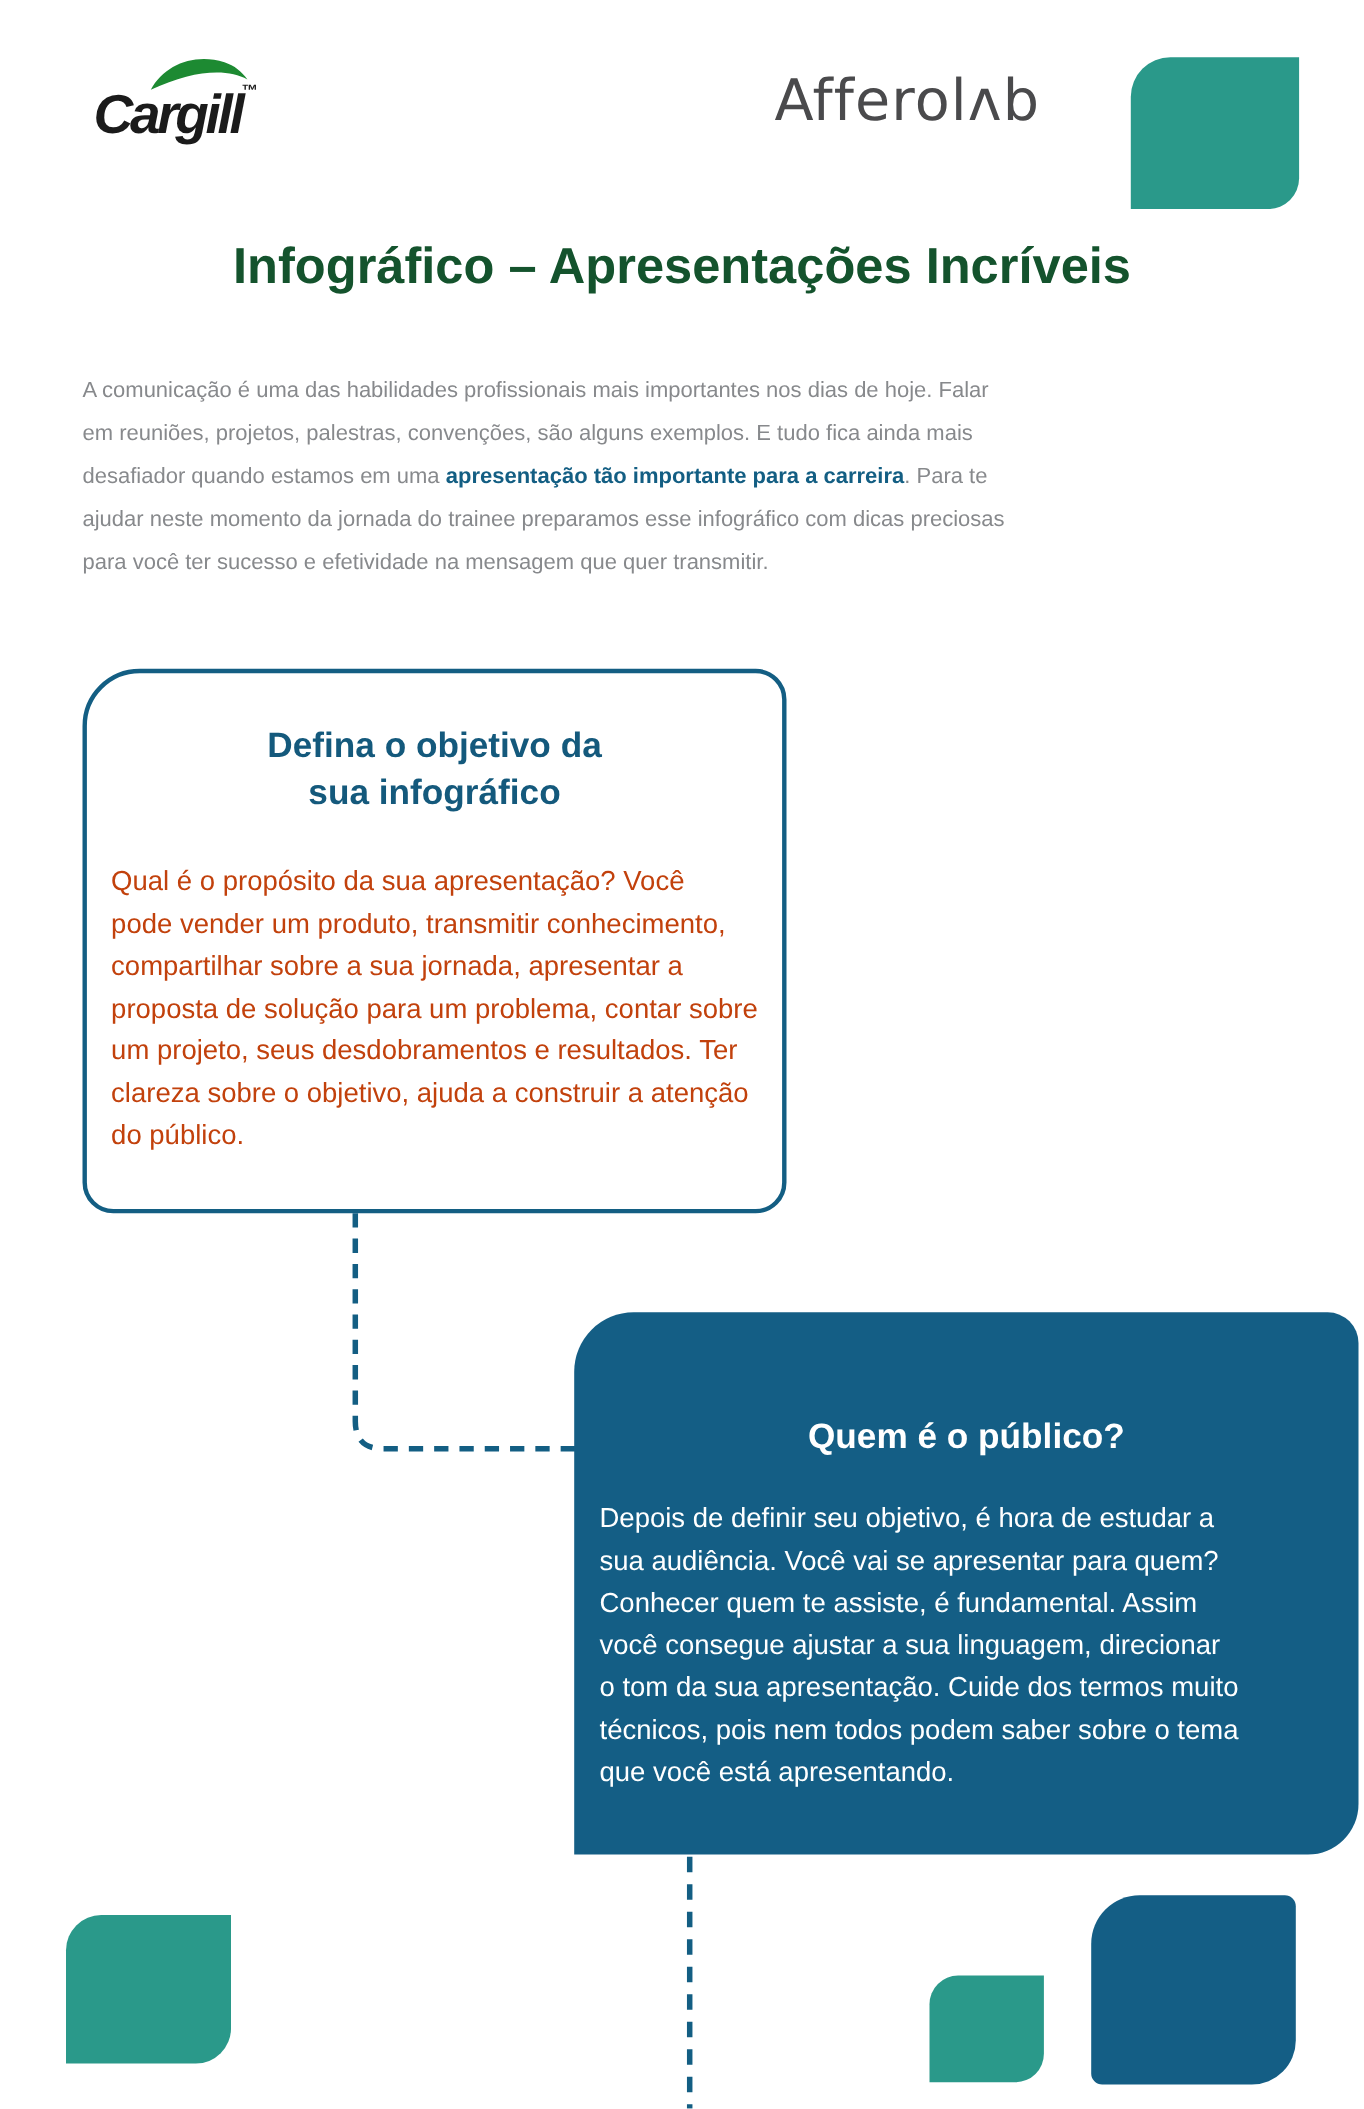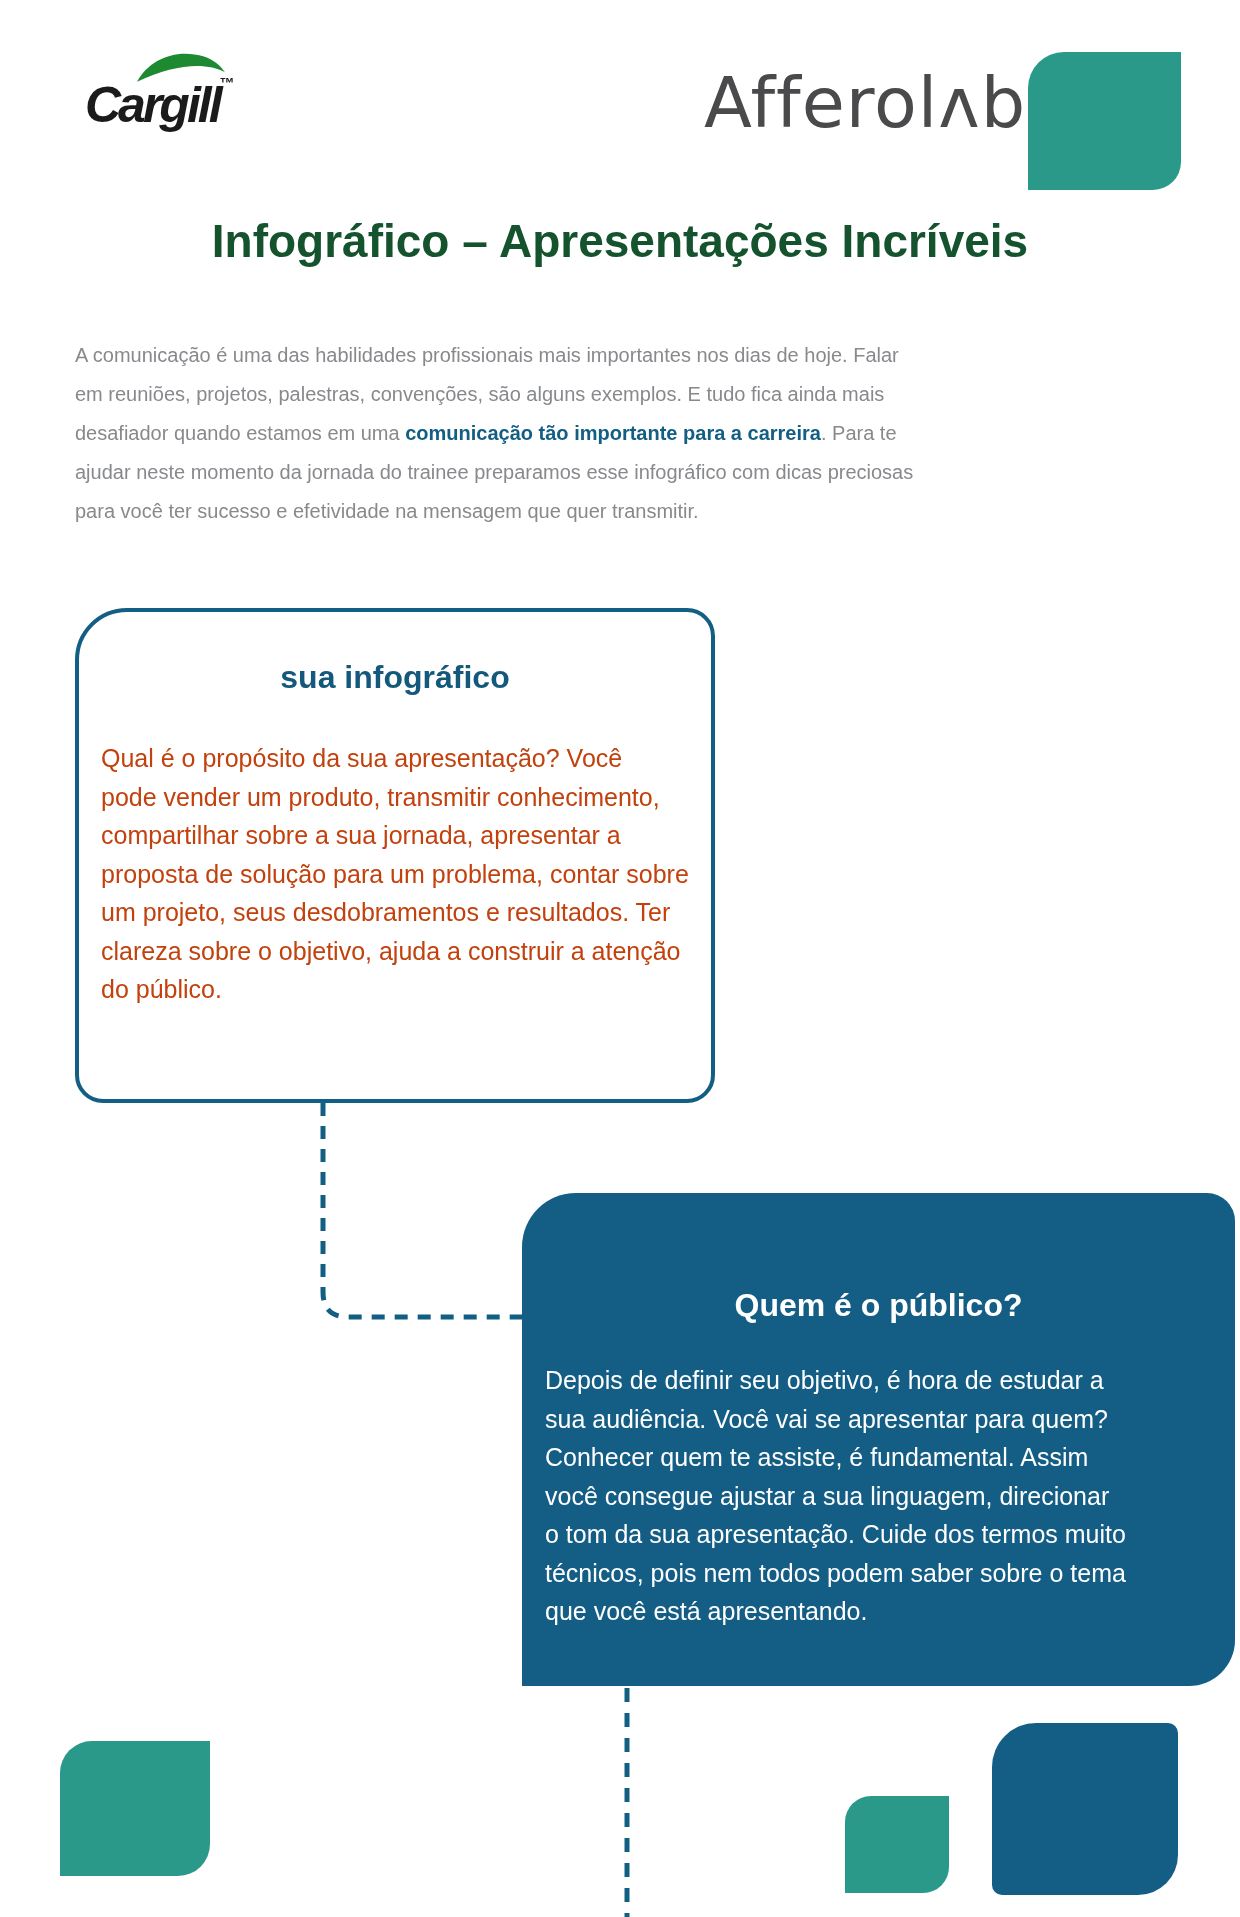--- a/index.html
+++ b/index.html
@@ -6,21 +6,21 @@
   .page{position:relative;width:1240px;height:1917px;background:#ffffff;
         font-family:"Liberation Sans",sans-serif;overflow:hidden;margin:0 auto;}
 
   
   .cargill{position:absolute;left:85px;top:48px;width:220px;height:90px;}
   .cargill-swoosh{position:absolute;left:50px;top:2px;width:92px;height:34px;}
   .cargill-text{position:absolute;left:0;top:26px;font-size:50px;font-weight:bold;
                 font-style:italic;letter-spacing:-3px;color:#1b1b1b;white-space:nowrap;}
   .cargill-tm{font-size:15px;font-style:normal;vertical-align:34px;letter-spacing:0;}
   .afferolab{position:absolute;left:704px;top:62px;font-family:"DejaVu Sans",sans-serif;
-             font-size:70px;color:#4a4a4c;letter-spacing:1px;}
+             font-size:52px;color:#4a4a4c;letter-spacing:1px;}
 
   
   .sq{position:absolute;}
   .sq-top-right{left:1028px;top:52px;width:153px;height:138px;background:#2a998a;
                 border-radius:36px 0 28px 0;}
   .sq-bottom-left{left:60px;top:1741px;width:150px;height:135px;background:#2a998a;
                   border-radius:32px 0 32px 0;}
   .sq-bottom-center{left:845px;top:1796px;width:104px;height:97px;background:#2a998a;
                     border-radius:26px 0 26px 0;}
   .sq-bottom-right{left:992px;top:1723px;width:186px;height:172px;background:#145e85;
@@ -67,26 +67,27 @@
   </div>
 
   <div class="afferolab">Afferolʌb</div>
 
   <div class="sq sq-top-right"></div>
 
   <h1 class="page-title">Infográfico – Apresentações Incríveis</h1>
 
   <p class="intro"><span>A comunicação é uma das habilidades profissionais mais importantes nos dias de hoje. Falar
 em reuniões, projetos, palestras, convenções, são alguns exemplos. E tudo fica ainda mais
-desafiador quando estamos em uma </span><strong>comunicação tão importante para a carreira</strong><span>. Para te
+desafiador quando estamos em uma </span><strong>apresentação tão importante para a carreira</strong><span>. Para te
 ajudar neste momento da jornada do trainee preparamos esse infográfico com dicas preciosas
 para você ter sucesso e efetividade na mensagem que quer transmitir.</span></p>
 
   <section class="card card-outlined">
     <h2>
+      <span>Defina o objetivo da</span>
       <span>sua infográfico</span>
     </h2>
     <p class="card-body">Qual é o propósito da sua apresentação? Você
 pode vender um produto, transmitir conhecimento,
 compartilhar sobre a sua jornada, apresentar a
 proposta de solução para um problema, contar sobre
 um projeto, seus desdobramentos e resultados. Ter
 clareza sobre o objetivo, ajuda a construir a atenção
 do público.</p>
   </section>

